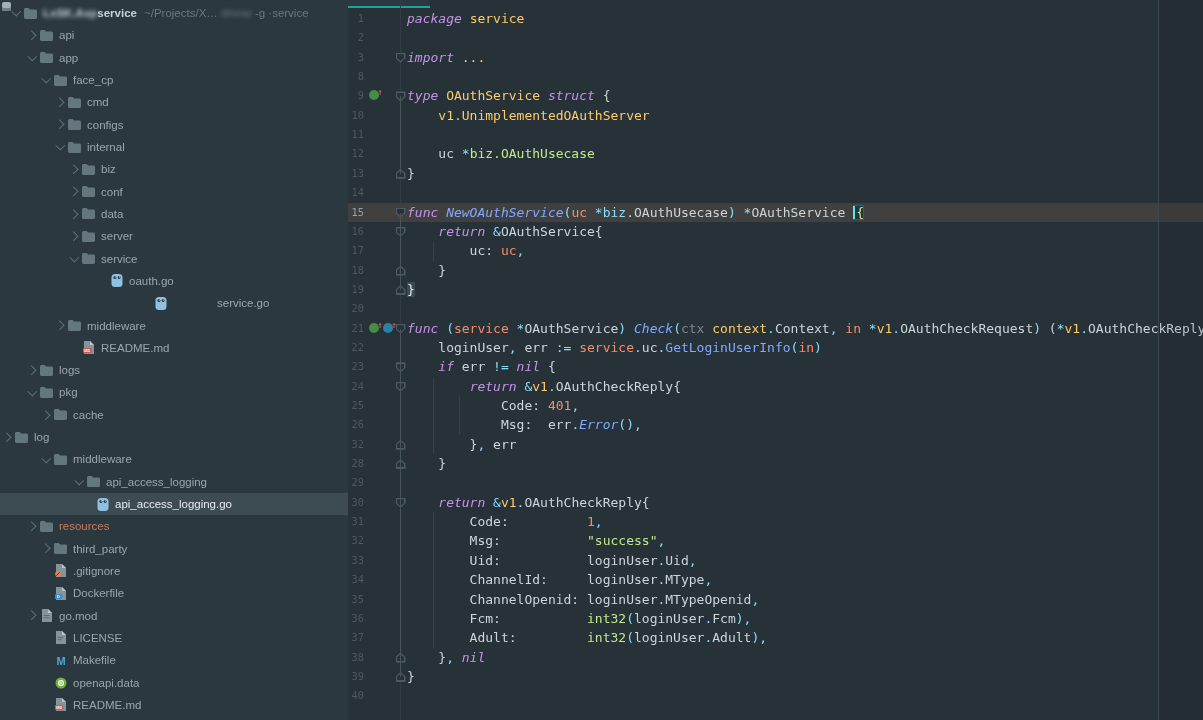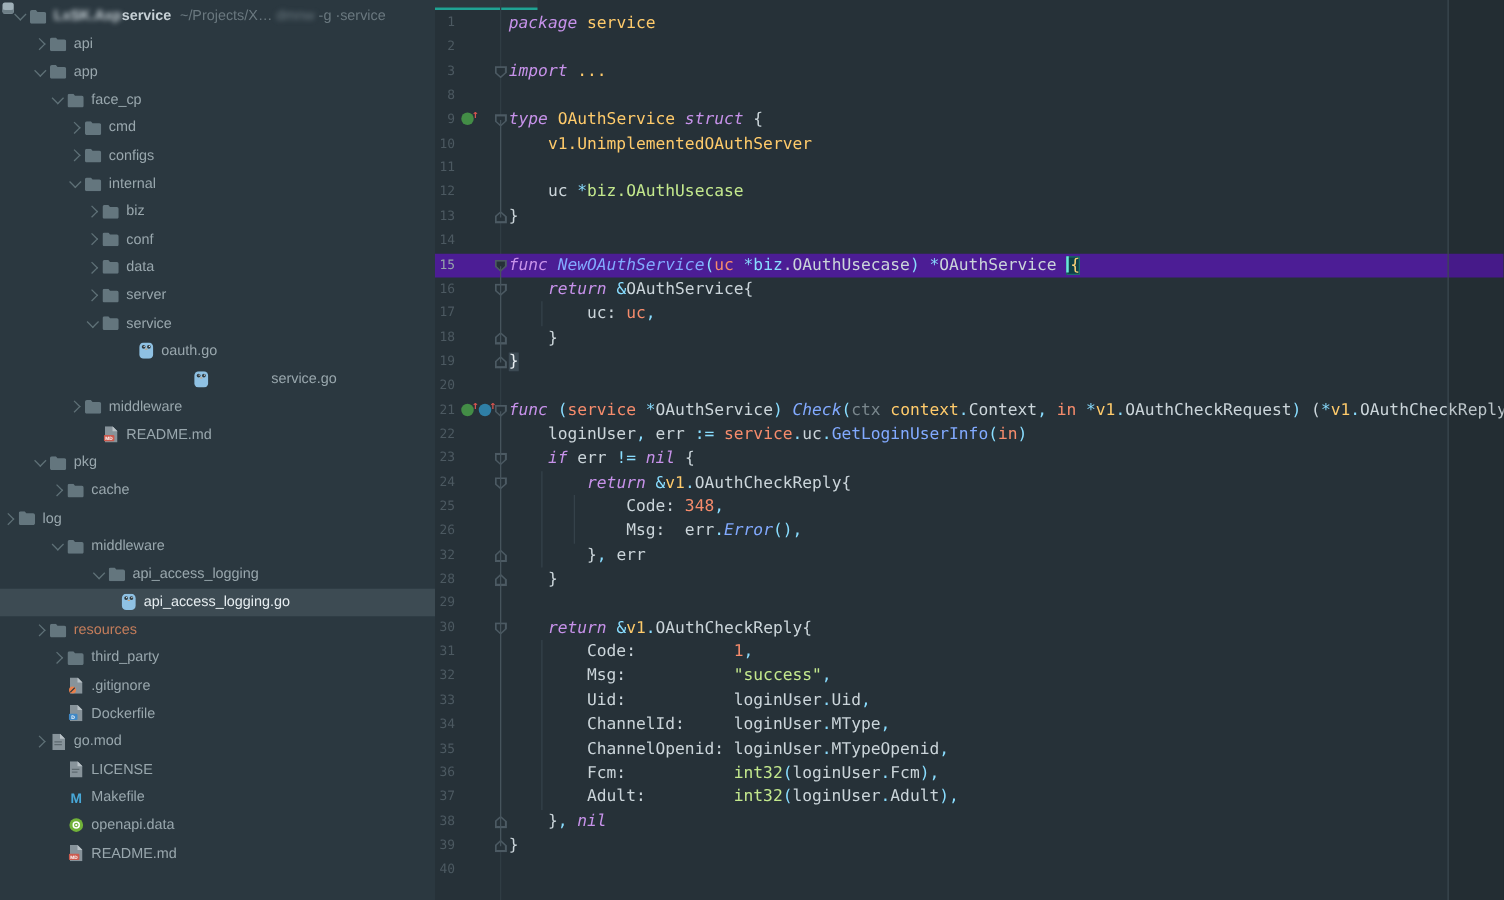--- a/index.html
+++ b/index.html
@@ -23,21 +23,21 @@
   .blur{filter:blur(2.3px);}
   .rootname{font-weight:bold;color:#c6d0d5;}
   .rootpath{color:#6a787f;margin-left:7px;}
   
   .editor{position:absolute;left:348px;top:0;width:855px;height:720px;background:#263138;
           font-family:"DejaVu Sans Mono","Liberation Mono",monospace;}
   .tab-stub{position:absolute;left:0;top:0;width:82px;height:6px;background:#2c383f;}
   .tab-underline{position:absolute;left:0;top:6px;width:82px;height:2px;background:#1fa394;}
   .gutter-sep{position:absolute;left:52px;top:0;width:1px;height:720px;background:#303d44;}
   .code-line{position:absolute;left:0;width:855px;height:19.35px;}
-  .code-line.cur{background:#4c1d95;}
+  .code-line.cur{background:#404040;}
   .lnum{position:absolute;left:0;top:0;width:16px;text-align:right;font-size:10.3px;
         color:#4c5961;line-height:19.35px;}
   .code-line.cur .lnum{color:#95a3aa;}
   .gicons{position:absolute;left:21px;top:4px;display:flex;gap:4px;}
   .gi{position:relative;width:10px;height:10px;border-radius:50%;}
   .gi.green{background:#438d46;}
   .gi.blue{background:#2f7fa6;}
   .gi .arr{position:absolute;right:-4px;top:-3px;font-size:9px;color:#d5544f;font-weight:bold;}
   .ct{position:absolute;left:59px;top:0;white-space:pre;font-size:13px;line-height:19.35px;color:#cbd5da;}
   .tk-k{color:#c792ea;font-style:italic;}
@@ -251,20 +251,31 @@
               <path d="M1 0h6l4 4v9H1z" fill="#87939a"></path>
               <path d="M7 0l4 4H7z" fill="#b9c2c7"></path>
               <rect x="0" y="7" width="8.5" height="5" rx="1" fill="#cc5b4f"></rect>
               <text x="4.2" y="11" font-size="3.8" fill="#fff" text-anchor="middle" font-family="sans-serif" font-weight="bold">MD</text>
             </svg>
           </span>
    <span class="lbl" style="">README.md</span>
         </div>
         <div class="trow" style="padding-left:25px;">
    <span class="chevslot">
+            <span class="chev closed"></span>
+          </span>
+          <span class="ticon">
+            <svg width="13" height="11" viewBox="0 0 13 11">
+              <path d="M0 1.5C0 .7.7 0 1.5 0h3.2L6 1.6h5.5c.8 0 1.5.7 1.5 1.5v6.4c0 .8-.7 1.5-1.5 1.5h-10C.7 11 0 10.3 0 9.5z" fill="#64767e"></path>
+            </svg>
+          </span>
+   <span class="lbl" style="">logs</span>
+        </div>
+        <div class="trow" style="padding-left:25px;">
+   <span class="chevslot">
             <span class="chev open"></span>
           </span>
           <span class="ticon">
             <svg width="13" height="11" viewBox="0 0 13 11">
               <path d="M0 1.5C0 .7.7 0 1.5 0h3.2L6 1.6h5.5c.8 0 1.5.7 1.5 1.5v6.4c0 .8-.7 1.5-1.5 1.5h-10C.7 11 0 10.3 0 9.5z" fill="#64767e"></path>
             </svg>
           </span>
    <span class="lbl" style="">pkg</span>
         </div>
         <div class="trow" style="padding-left:39px;">
@@ -564,21 +575,21 @@
         <div class="code-line" style="top:376.65000000000003px">
     <span class="lnum">24</span>
           <span class="fm open" style="top:5px">
             <span class="o"></span>
             <span class="i"></span>
           </span>
     <span class="ct"><span class="tk-d">        </span><span class="tk-k">return</span><span class="tk-d"> </span><span class="tk-c">&amp;</span><span class="tk-pk">v1</span><span class="tk-c">.</span><span class="tk-d">OAuthCheckReply{</span></span>
         </div>
         <div class="code-line" style="top:396px">
     <span class="lnum">25</span>
-    <span class="ct"><span class="tk-d">            Code: </span><span class="tk-n">348</span><span class="tk-c">,</span></span>
+    <span class="ct"><span class="tk-d">            Code: </span><span class="tk-n">401</span><span class="tk-c">,</span></span>
         </div>
         <div class="code-line" style="top:415.35px">
     <span class="lnum">26</span>
     <span class="ct"><span class="tk-d">            Msg:  err</span><span class="tk-c">.</span><span class="tk-fn">Error</span><span class="tk-c">(),</span></span>
         </div>
         <div class="code-line" style="top:434.70000000000005px">
     <span class="lnum">32</span>
           <span class="fm close" style="top:5px">
             <span class="o"></span>
             <span class="i"></span>

